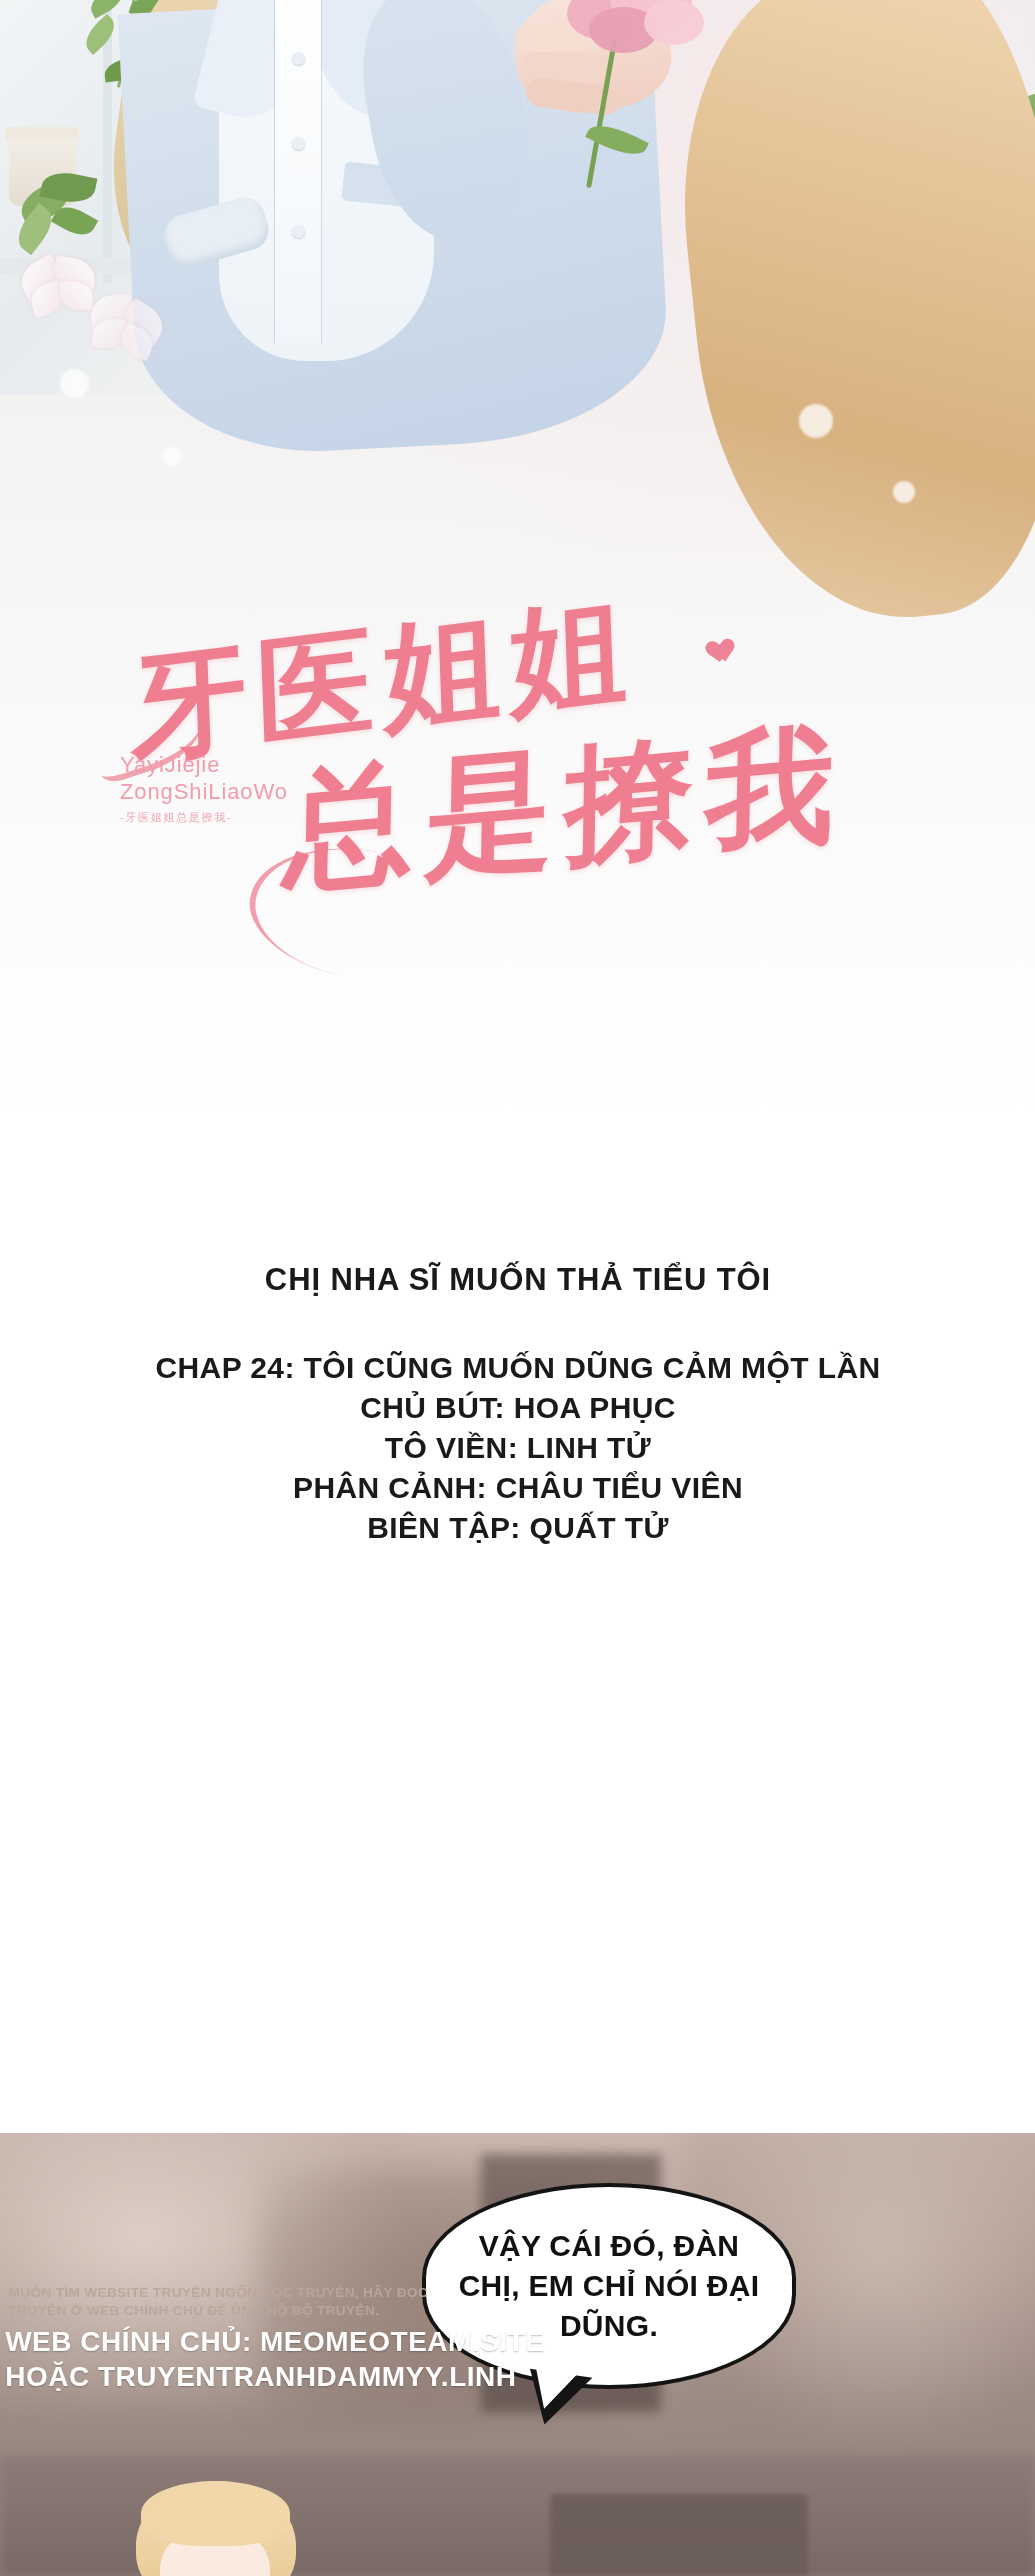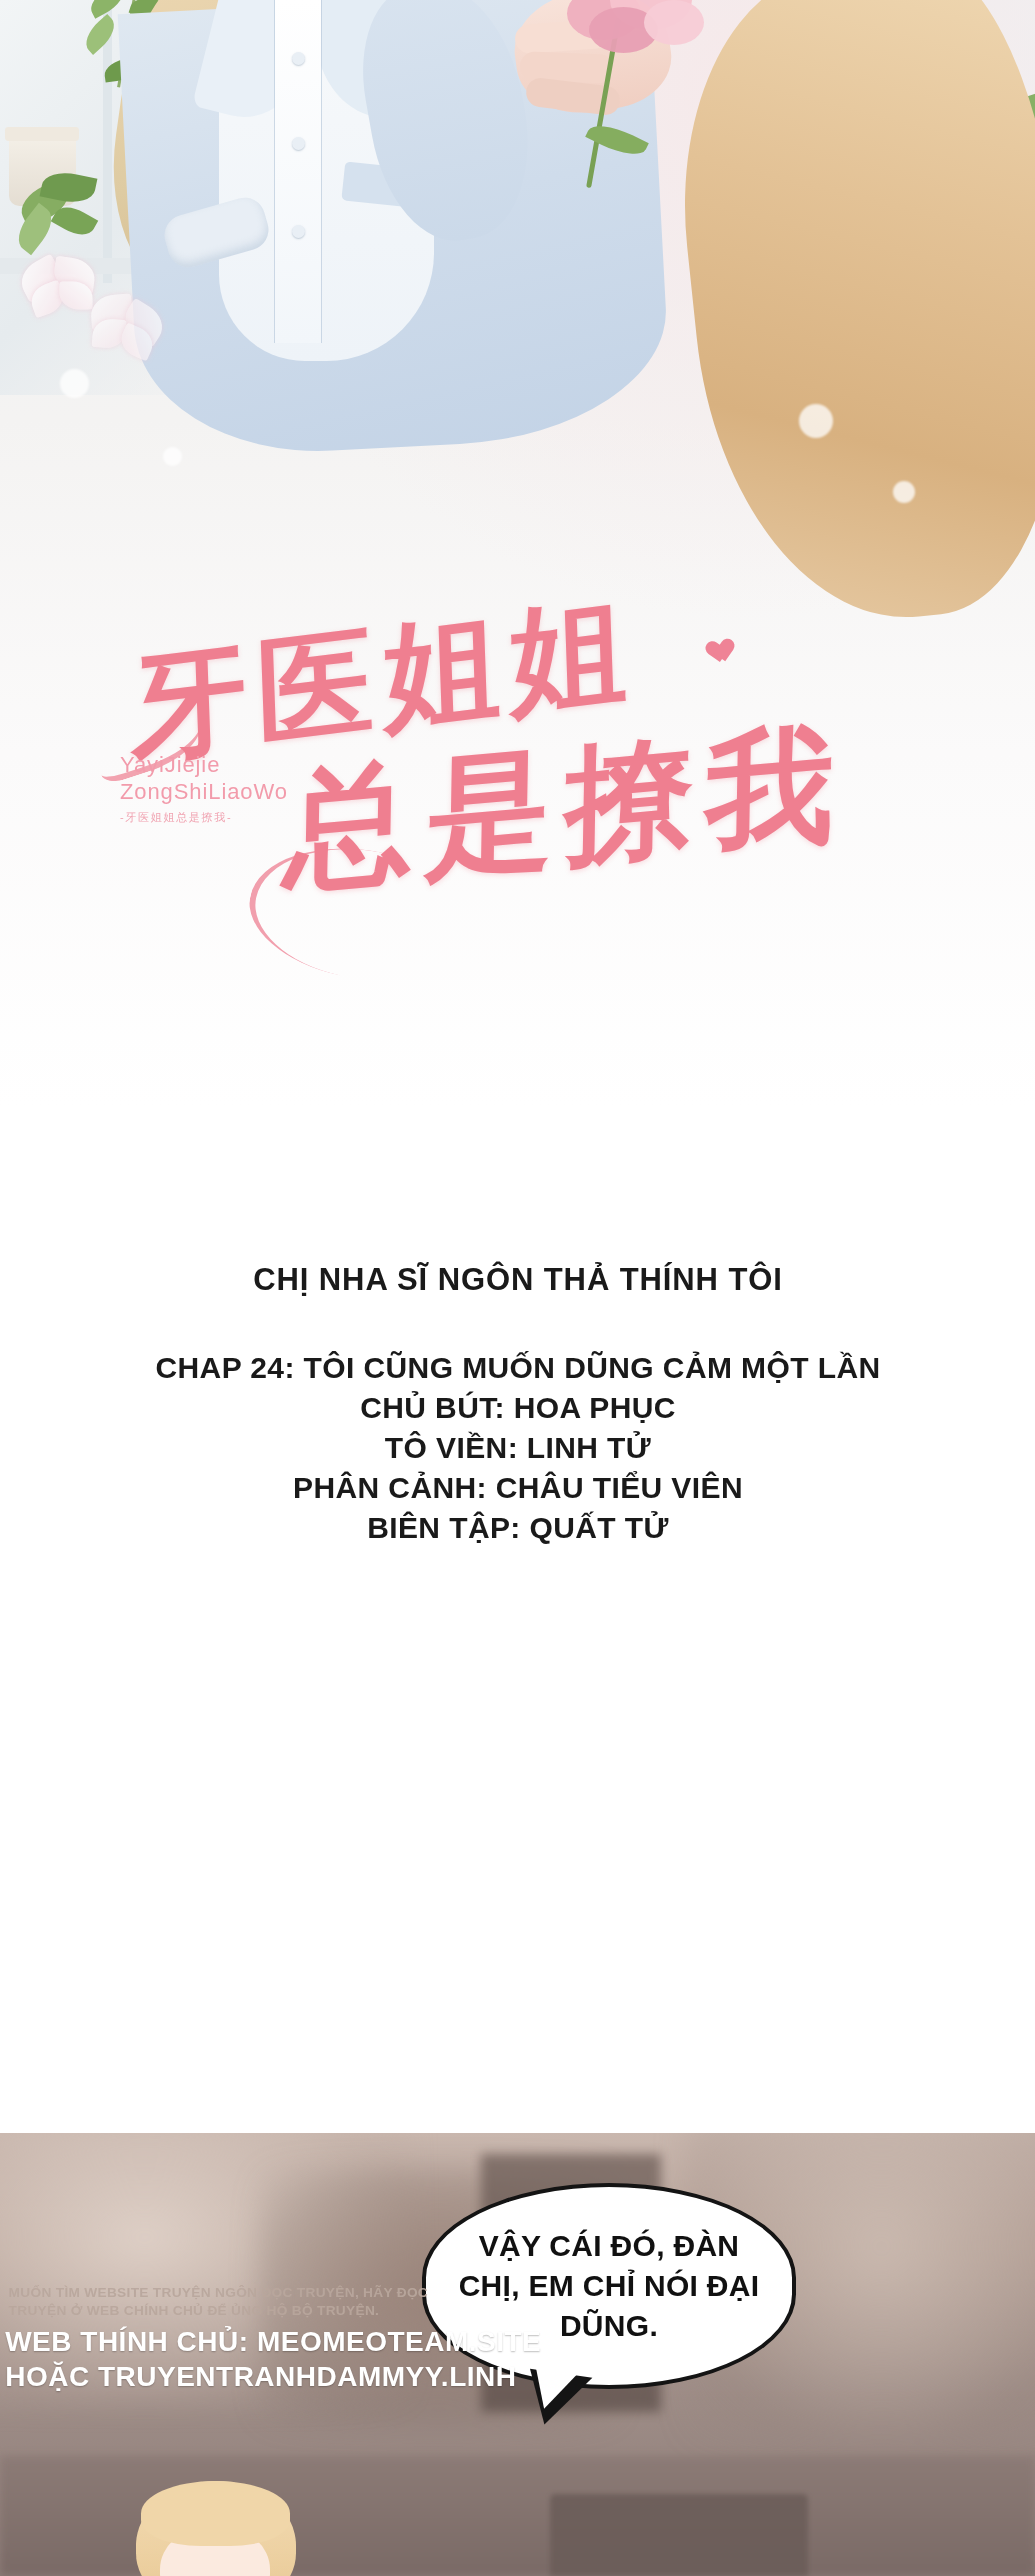--- a/index.html
+++ b/index.html
@@ -717,21 +717,21 @@
     <div class="cn-title cn-row2">总是撩我</div>
     <div class="heart"></div>
     <div class="pinyin">
       <span>YayiJiejie</span><br>
       <span>ZongShiLiaoWo</span>
       <span class="sub">-牙医姐姐总是撩我-</span>
     </div>
   </div>
 
   <div class="credits">
-    <div class="series-title">CHỊ NHA SĨ NGÔN THẢ THÍNH TÔI</div>
+    <div class="series-title">CHỊ NHA SĨ MUỐN THẢ TIỂU TÔI</div>
     <div class="line">CHAP 24: TÔI CŨNG MUỐN DŨNG CẢM MỘT LẦN</div>
     <div class="line">CHỦ BÚT: HOA PHỤC</div>
     <div class="line">TÔ VIỀN: LINH TỬ</div>
     <div class="line">PHÂN CẢNH: CHÂU TIỂU VIÊN</div>
     <div class="line">BIÊN TẬP: QUẤT TỬ</div>
   </div>
 
   <div class="scene-panel">
     <div class="scene-blur-a"></div>
     <div class="scene-blur-b"></div>
@@ -746,18 +746,18 @@
   </div>
 
   <div class="bubble">
     <div class="bubble-text">VẬY CÁI ĐÓ, ĐÀN CHỊ, EM CHỈ NÓI ĐẠI DŨNG.</div>
   </div>
   <div class="bubble-tail"></div>
   <div class="bubble-tail-in"></div>
 
   <div class="wm-small">MUỐN TÌM WEBSITE TRUYỆN NGÔN ĐỌC TRUYỆN, HÃY ĐỌC TRUYỆN Ở WEB CHÍNH CHỦ ĐỂ ỦNG HỘ BỘ TRUYỆN.</div>
   <div class="wm-big">
-    <div>WEB THÍNH CHỦ: MEOMEOTEAM.SITE</div>
+    <div>WEB CHÍNH CHỦ: MEOMEOTEAM.SITE</div>
     <div>HOẶC TRUYENTRANHDAMMYY.LINH</div>
   </div>
 
 </div>
 
 
 </body></html>

